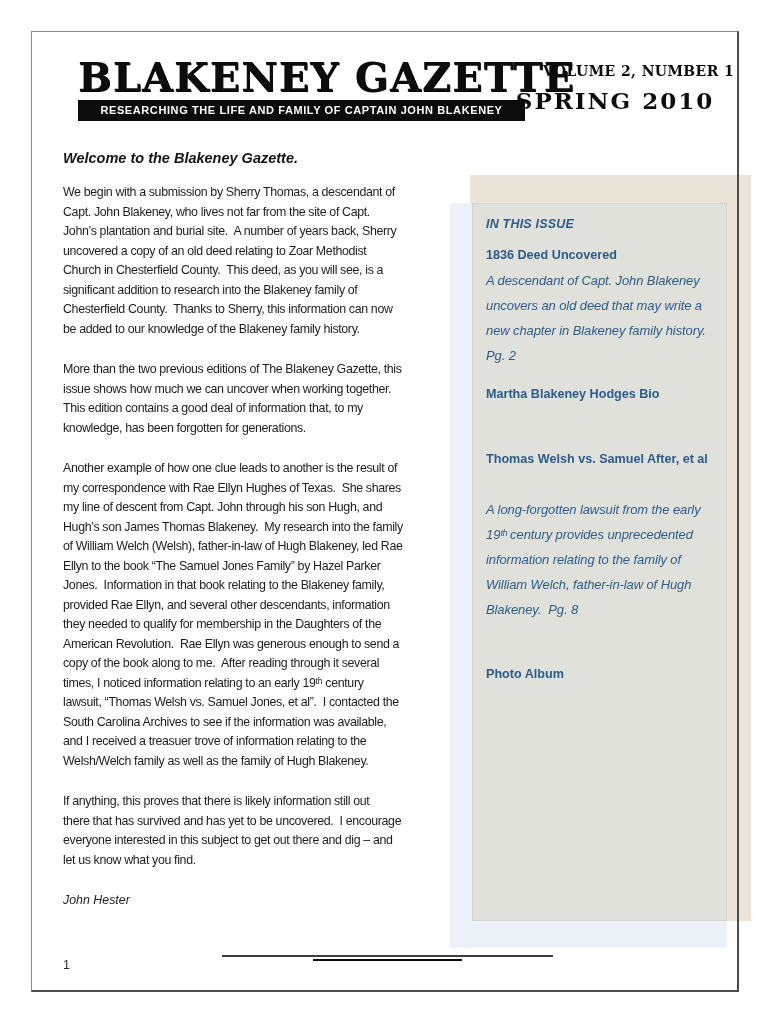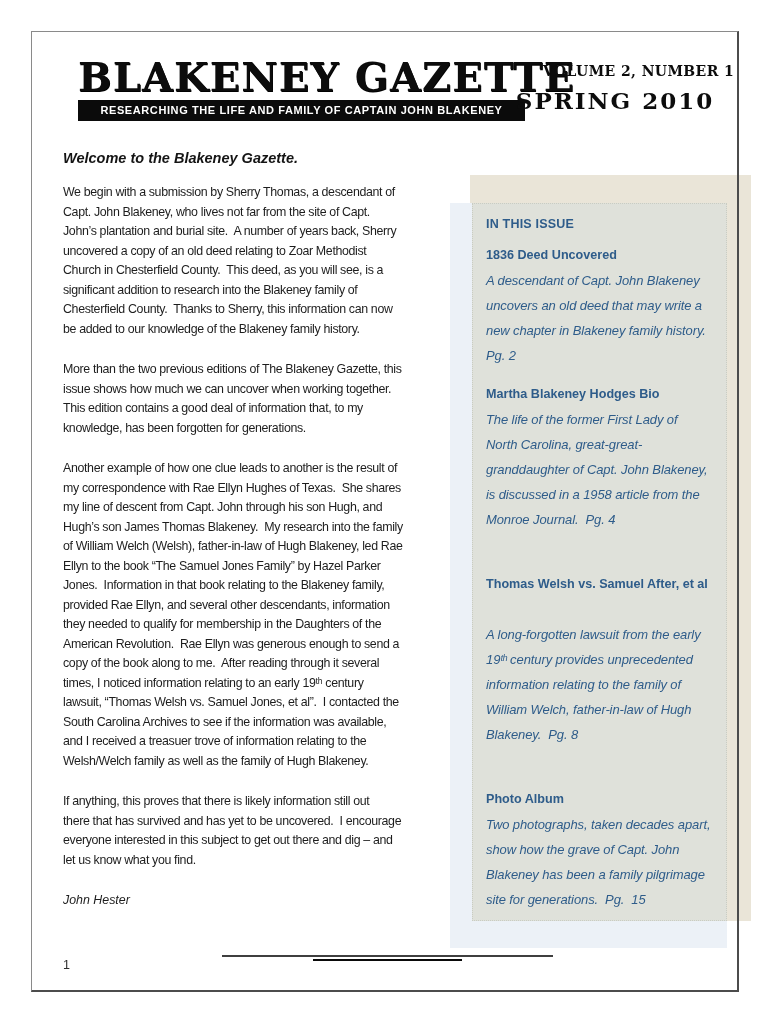--- a/index.html
+++ b/index.html
@@ -39,21 +39,21 @@
        margin:0 0 21px 0;}
   .signature{font-size:12.4px;font-style:italic;line-height:19.5px;margin:0;}
   
   .band-beige{position:absolute;left:439px;top:144px;width:281px;height:746px;
        background:var(--band-beige);z-index:1;}
   .band-blue{position:absolute;left:419px;top:172px;width:277px;height:745px;
        background:var(--band-blue);z-index:2;}
   .sidebar-panel{position:absolute;left:441px;top:172px;width:255px;height:718px;
        box-sizing:border-box;background:var(--panel-gray);border:1px dotted #c9ccc2;
        padding:8px 13px 0 13px;z-index:3;color:var(--accent-blue);}
-  .sidebar-heading{font-size:12.5px;font-weight:bold;line-height:25px;
+  .sidebar-heading{font-size:12.5px;font-weight:bold;font-style:italic;line-height:25px;
        letter-spacing:0.2px;}
   .issue-item{margin-top:40px;}
   .issue-item.first{margin-top:6px;}
   .issue-item.second{margin-top:14px;}
   .issue-title{font-size:12.6px;font-weight:bold;line-height:25px;}
   .issue-body{white-space:pre;font-size:13px;font-style:italic;line-height:25px;
        letter-spacing:-0.1px;}
   
   .rule-long{position:absolute;left:191px;top:924px;width:331px;height:2px;background:#3f3f3f;z-index:4;}
   .rule-short{position:absolute;left:282px;top:928px;width:149px;height:2px;background:#0a0a0a;z-index:4;}
@@ -119,43 +119,34 @@
     <div class="issue-item first">
       <div class="issue-title">1836 Deed Uncovered</div>
       <div class="issue-body">A descendant of Capt. John Blakeney
 uncovers an old deed that may write a
 new chapter in Blakeney family history.
 Pg. 2</div>
     </div>
 
     <div class="issue-item second">
       <div class="issue-title">Martha Blakeney Hodges Bio</div>
-      <div class="issue-body">The life of the former First Lady of
-North Carolina, great-great-
-granddaughter of Capt. John Blakeney,
-is discussed in a 1958 article from the
-Monroe Journal.  Pg. 4</div>
     </div>
 
     <div class="issue-item">
       <div class="issue-title">Thomas Welsh vs. Samuel After, et al</div>
       <div class="issue-body">
 A long-forgotten lawsuit from the early
 19ᵗʰ century provides unprecedented
 information relating to the family of
 William Welch, father-in-law of Hugh
 Blakeney.  Pg. 8</div>
     </div>
 
     <div class="issue-item">
       <div class="issue-title">Photo Album</div>
-      <div class="issue-body">Two photographs, taken decades apart,
-show how the grave of Capt. John
-Blakeney has been a family pilgrimage
-site for generations.  Pg.  15</div>
     </div>
   </div>
 
   <div class="rule-long"></div>
   <div class="rule-short"></div>
   <div class="page-number">1</div>
 
   <div class="page-border"></div>
 </div>
 

